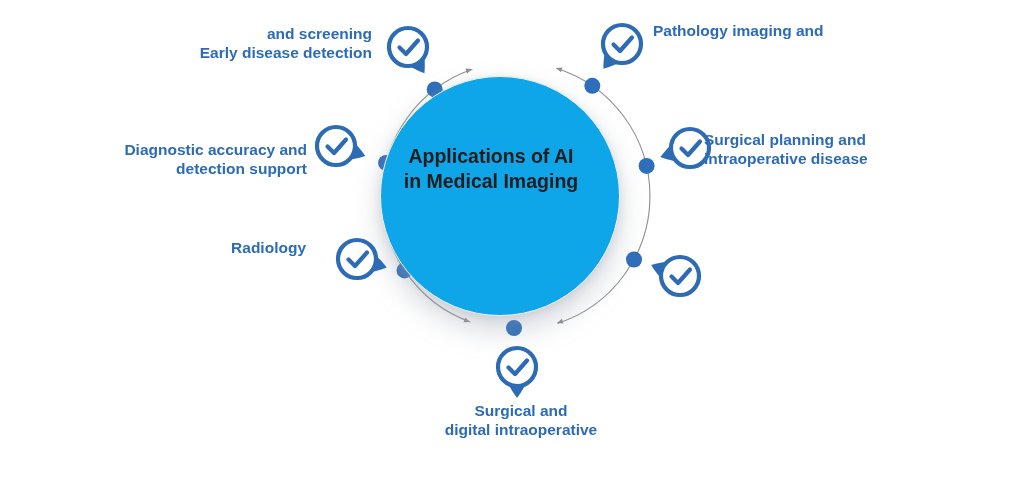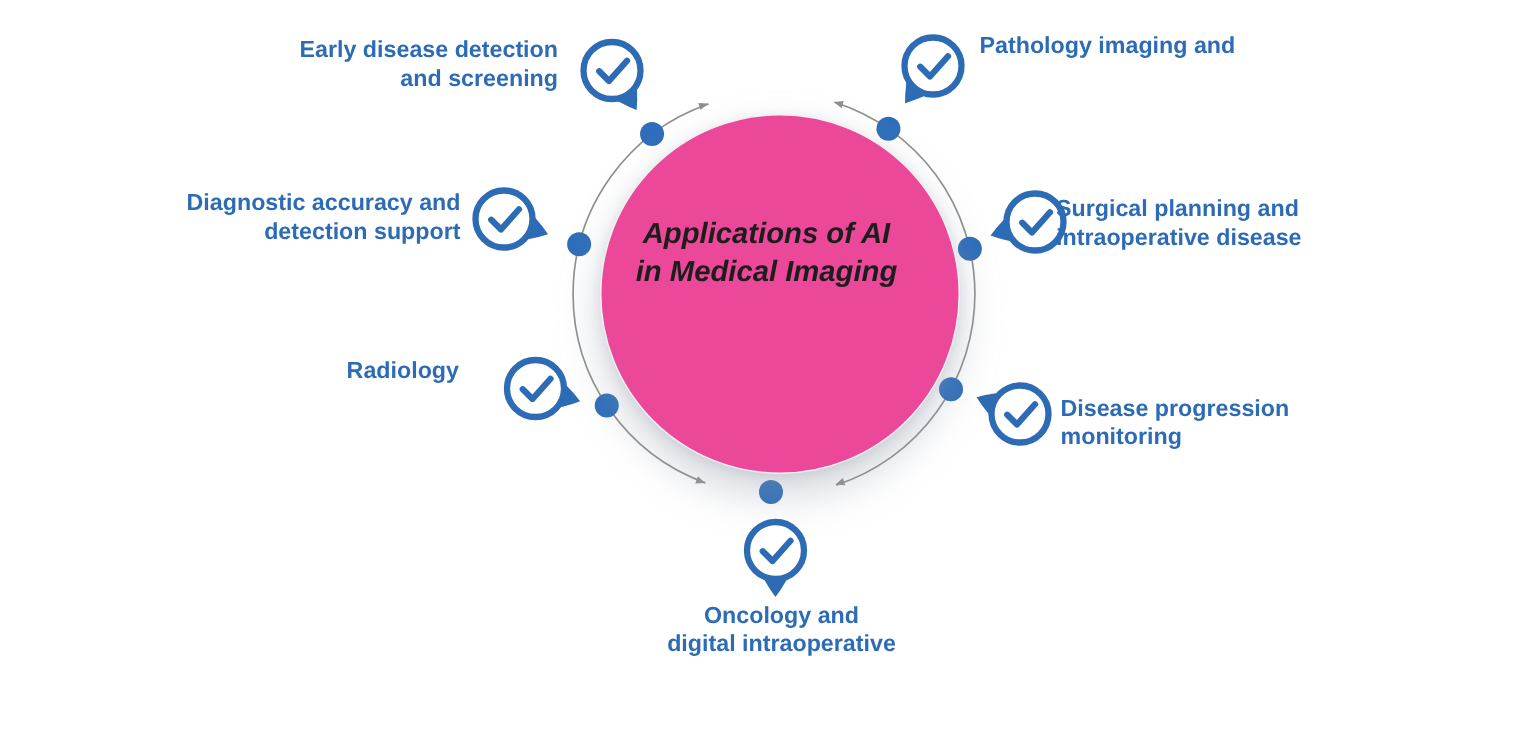--- a/index.html
+++ b/index.html
@@ -13,25 +13,25 @@
   .canvas{
     position:relative;width:1024px;height:487px;overflow:hidden;
     background:var(--background);
     font-family:"Liberation Sans","DejaVu Sans",sans-serif;
   }
   .ring-svg{position:absolute;left:0;top:0;width:1024px;height:487px;}
   .arc{fill:none;stroke:var(--line-gray);stroke-width:1.1px;}
   .arrowhead{fill:var(--line-gray);}
   .ring-dot{fill:var(--dot-blue);}
   .center-circle{
-    position:absolute;left:400px;top:76px;width:240px;height:240px;border-radius:50%;
-    background:#ec4899;border:1px solid #f0f1f3;box-sizing:border-box;
+    position:absolute;left:380px;top:76px;width:240px;height:240px;border-radius:50%;
+    background:#0ea5e9;border:1px solid #f0f1f3;box-sizing:border-box;
     box-shadow:0 14px 28px rgba(145,155,170,0.40),0 2px 8px rgba(160,168,180,0.25);
     display:flex;flex-direction:column;align-items:center;justify-content:center;
-    padding-bottom:54px;box-sizing:border-box;font-style:italic;
+    padding-bottom:54px;box-sizing:border-box;
   }
   .diagram-title{
     text-align:center;color:var(--title-dark);font-weight:bold;
     font-size:19.5px;line-height:25px;transform:translateX(-9px);white-space:nowrap;
   }
   .pin{position:absolute;width:60px;height:60px;}
   .pin-tail{fill:var(--accent-blue);}
   .pin-ring{fill:#ffffff;stroke:var(--accent-blue);stroke-width:4.2px;}
   .pin-check{fill:none;stroke:var(--accent-blue);stroke-width:4.2px;
     stroke-linecap:round;stroke-linejoin:round;}
@@ -100,39 +100,35 @@
     <circle class="pin-ring" cx="30" cy="26" r="19"></circle>
     <path class="pin-check" d="M21.5 26.5 L28 33 L40 19.5"></path>
   </svg>
   <svg class="pin" style="left:487px;top:341px" viewBox="0 0 60 60">
     <path class="pin-tail" d="M17 34 Q23 48 30 57 Q37 48 43 34 Z"></path>
     <circle class="pin-ring" cx="30" cy="26" r="19"></circle>
     <path class="pin-check" d="M21.5 26.5 L28 33 L40 19.5"></path>
   </svg>
 
   <div class="label align-right" style="right:652px;top:24px">
+    <div>and screening</div>
     <div>Early disease detection</div>
-    <div>and screening</div>
   </div>
   <div class="label" style="left:653px;top:21px">
     <div>Pathology imaging and</div>
   </div>
-  <div class="label align-right" style="right:717px;top:126px">
+  <div class="label align-right" style="right:717px;top:140px">
     <div>Diagnostic accuracy and</div>
     <div>detection support</div>
   </div>
   <div class="label" style="left:704px;top:130px">
     <div>Surgical planning and</div>
     <div>intraoperative disease</div>
   </div>
   <div class="label align-right" style="right:718px;top:238px">
     <div>Radiology</div>
   </div>
-  <div class="label" style="left:707px;top:263px">
-    <div>Disease progression</div>
-    <div>monitoring</div>
-  </div>
   <div class="label align-center" style="left:521px;top:401px">
-    <div>Oncology and</div>
+    <div>Surgical and</div>
     <div>digital intraoperative</div>
   </div>
 
 </div>
 
 </body></html>

